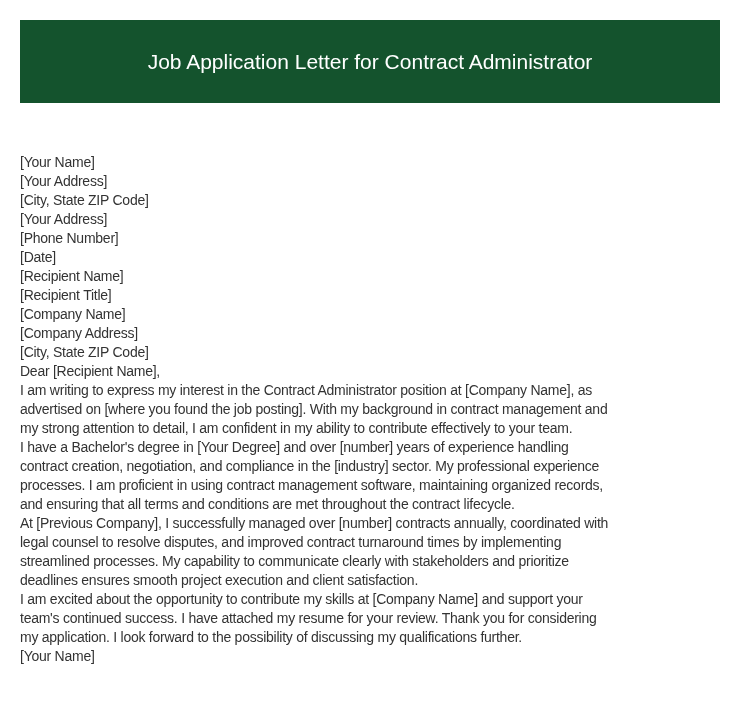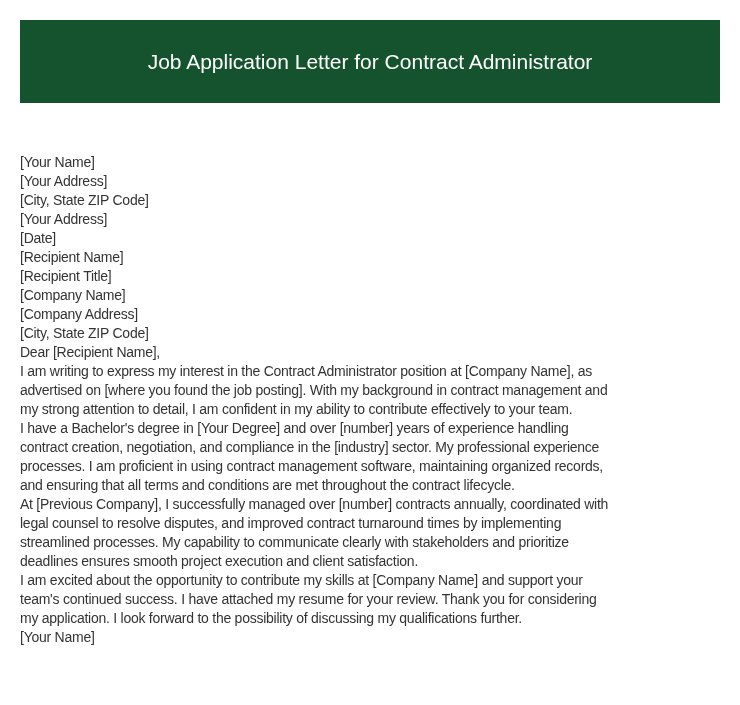--- a/index.html
+++ b/index.html
@@ -23,20 +23,21 @@
 <div class="header">
   <span>Job Application Letter for Contract Administrator</span>
 </div>
 
 <div class="letter">
   <div>
     <div class="line">[Your Name]</div>
     <div class="line">[Your Address]</div>
     <div class="line">[City, State ZIP Code]</div>
     <div class="line">[Your Address]</div>
+    <div class="line">[Phone Number]</div>
     <div class="line">[Date]</div>
   </div>
   <div>
     <div class="line">[Recipient Name]</div>
     <div class="line">[Recipient Title]</div>
     <div class="line">[Company Name]</div>
     <div class="line">[Company Address]</div>
     <div class="line">[City, State ZIP Code]</div>
   </div>
   <div class="line">Dear [Recipient Name],</div>

